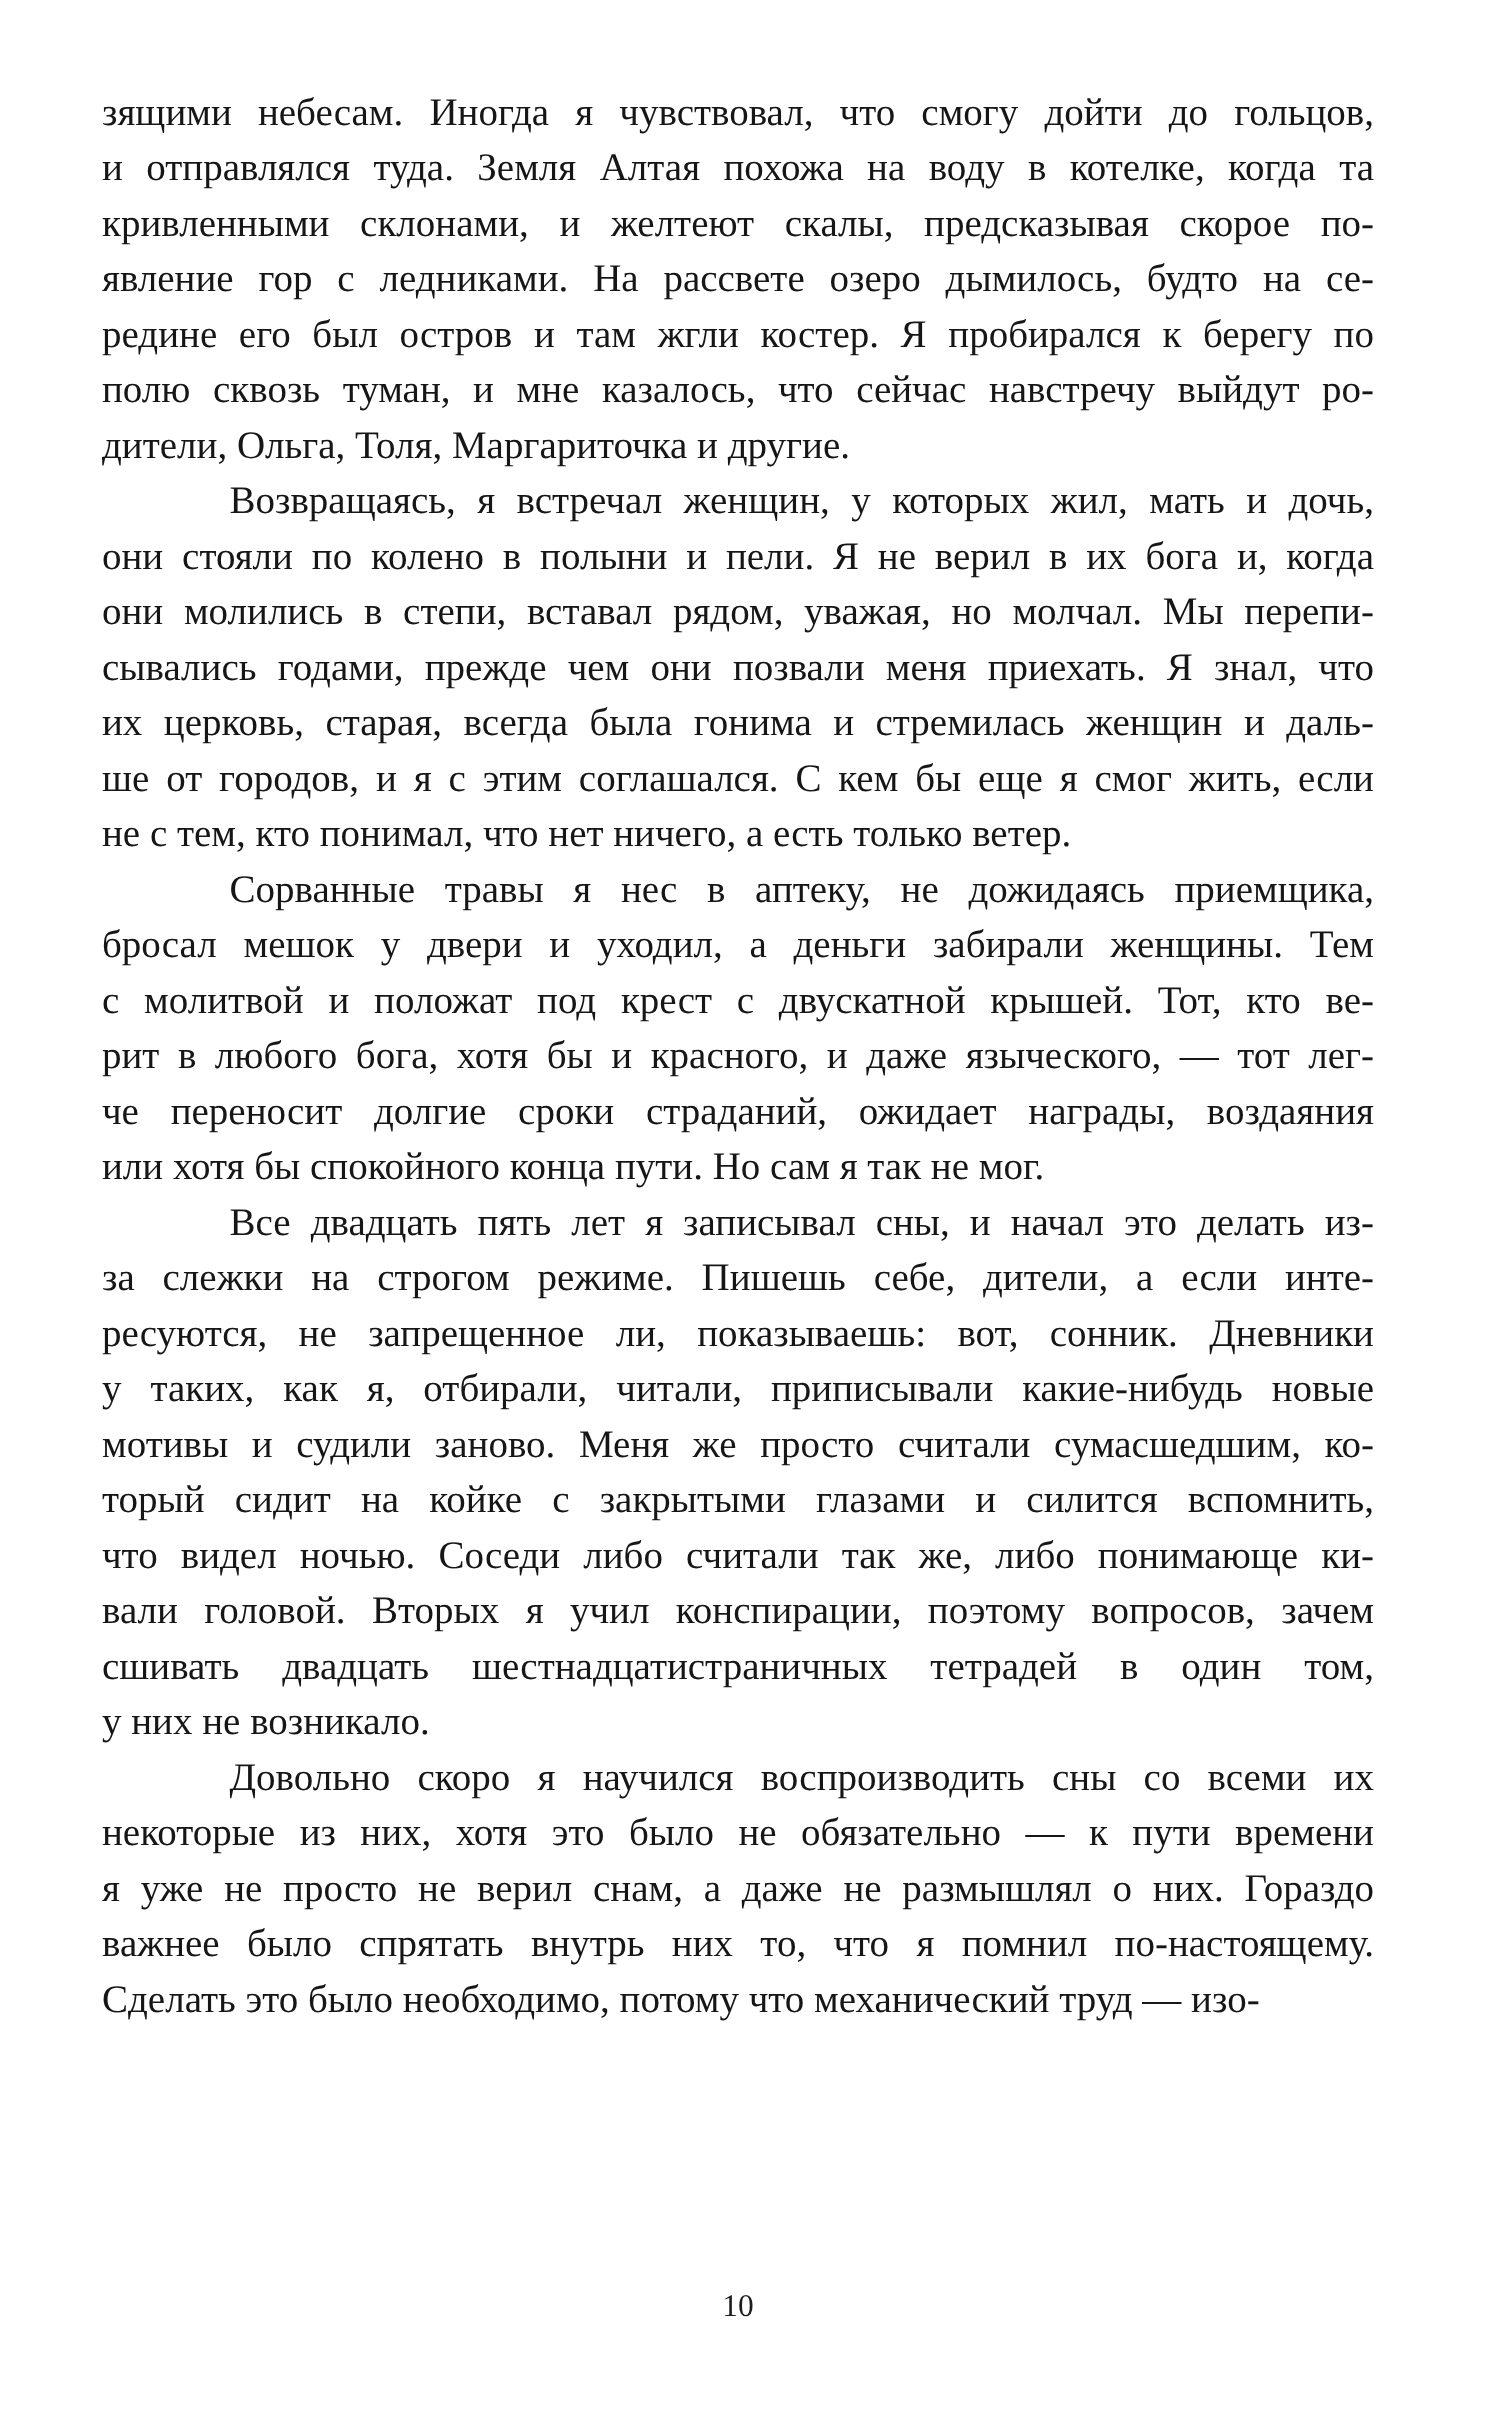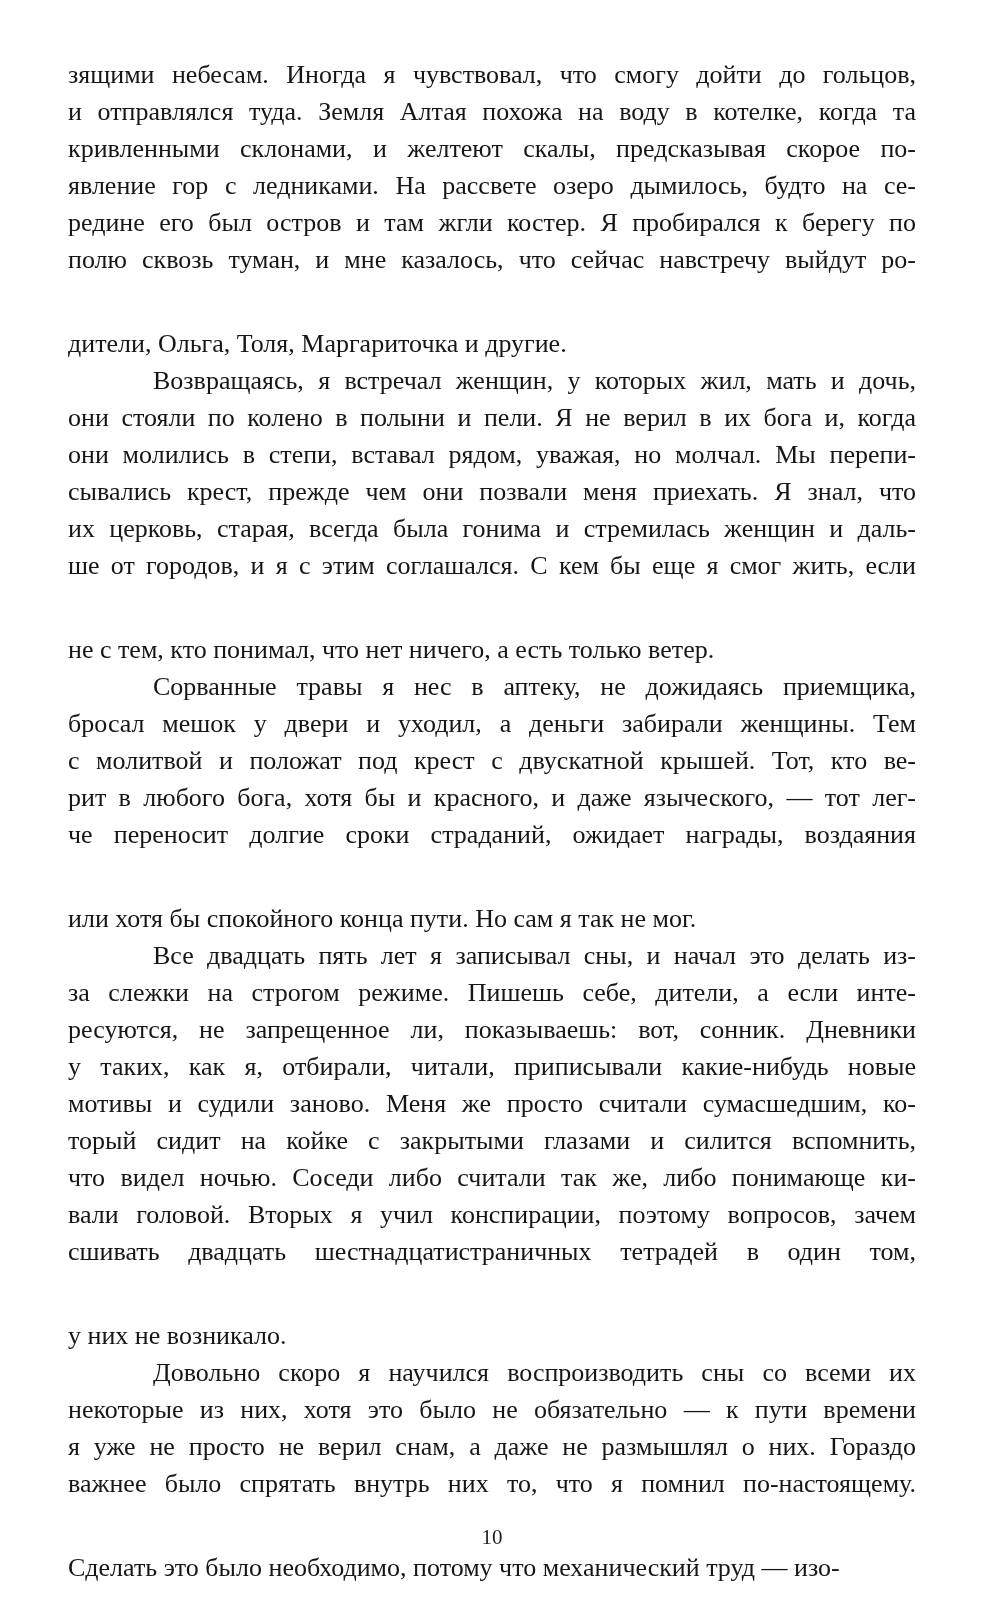--- a/index.html
+++ b/index.html
@@ -27,21 +27,20 @@
     font-size: 26px;
     line-height: 37px;
     height: 37px;
     text-align: justify;
     text-align-last: justify;
     white-space: normal;
     overflow: visible;
   }
   .line.last {
     text-align-last: left;
-    margin-top: 47px;
   }
   .line.indent {
     text-indent: 85px;
   }
   .page-number {
     position: absolute;
     left: 68px;
     width: 848px;
     top: 1525px;
     text-align: center;
@@ -58,21 +57,21 @@
       <div class="line">зящими небесам. Иногда я чувствовал, что смогу дойти до гольцов,</div>
       <div class="line">и отправлялся туда. Земля Алтая похожа на воду в котелке, когда та</div>
       <div class="line">кривленными склонами, и желтеют скалы, предсказывая скорое по-</div>
       <div class="line">явление гор с ледниками. На рассвете озеро дымилось, будто на се-</div>
       <div class="line">редине его был остров и там жгли костер. Я пробирался к берегу по</div>
       <div class="line">полю сквозь туман, и мне казалось, что сейчас навстречу выйдут ро-</div>
       <div class="line last">дители, Ольга, Толя, Маргариточка и другие.</div>
       <div class="line indent">Возвращаясь, я встречал женщин, у которых жил, мать и дочь,</div>
       <div class="line">они стояли по колено в полыни и пели. Я не верил в их бога и, когда</div>
       <div class="line">они молились в степи, вставал рядом, уважая, но молчал. Мы перепи-</div>
-      <div class="line">сывались крест, прежде чем они позвали меня приехать. Я знал, что</div>
+      <div class="line">сывались годами, прежде чем они позвали меня приехать. Я знал, что</div>
       <div class="line">их церковь, старая, всегда была гонима и стремилась женщин и даль-</div>
       <div class="line">ше от городов, и я с этим соглашался. С кем бы еще я смог жить, если</div>
       <div class="line last">не с тем, кто понимал, что нет ничего, а есть только ветер.</div>
       <div class="line indent">Сорванные травы я нес в аптеку, не дожидаясь приемщика,</div>
       <div class="line">бросал мешок у двери и уходил, а деньги забирали женщины. Тем</div>
       <div class="line">с молитвой и положат под крест с двускатной крышей. Тот, кто ве-</div>
       <div class="line">рит в любого бога, хотя бы и красного, и даже языческого, — тот лег-</div>
       <div class="line">че переносит долгие сроки страданий, ожидает награды, воздаяния</div>
       <div class="line last">или хотя бы спокойного конца пути. Но сам я так не мог.</div>
       <div class="line indent">Все двадцать пять лет я записывал сны, и начал это делать из-</div>

